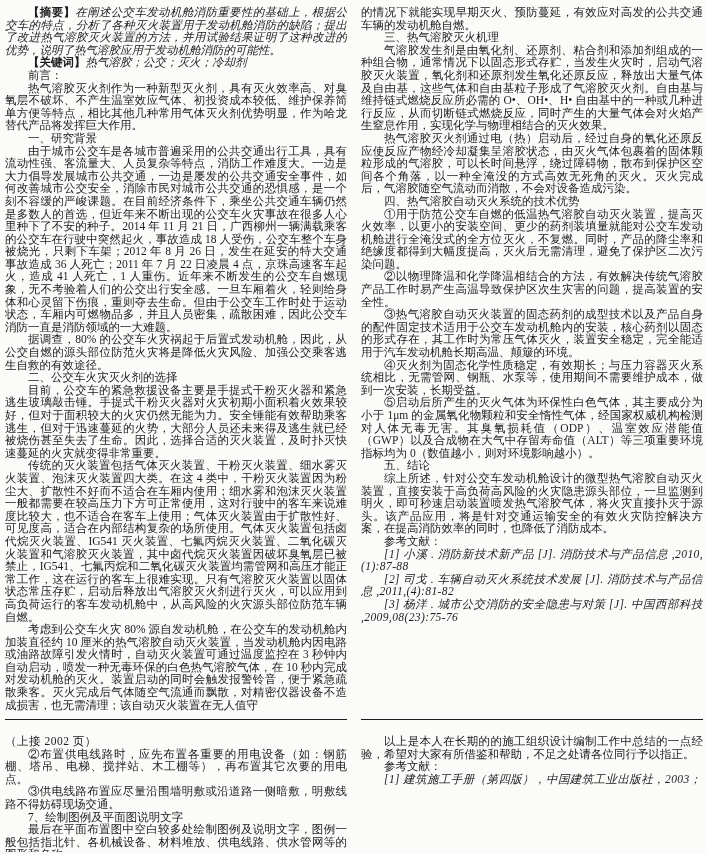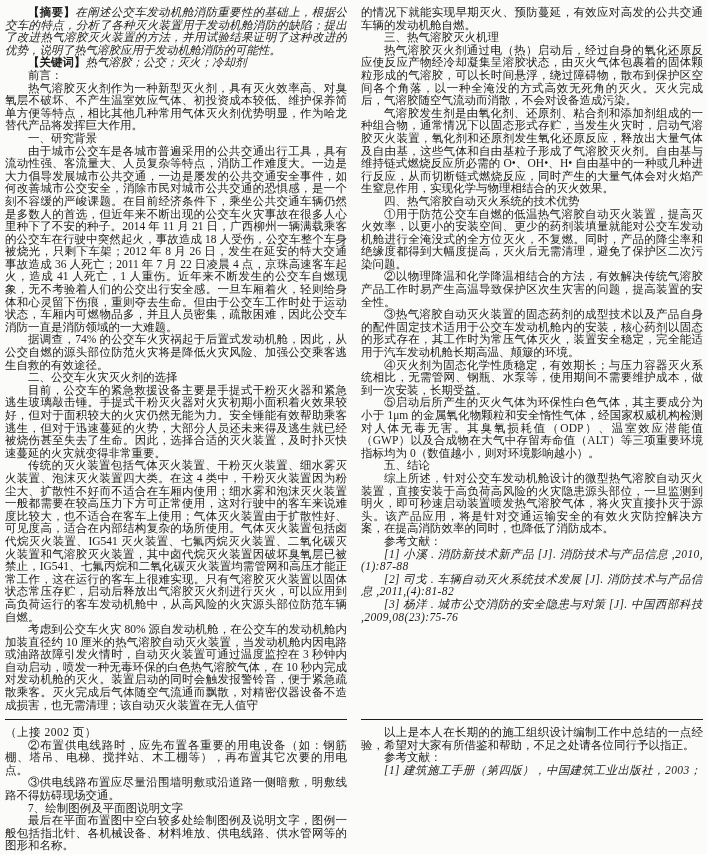--- a/index.html
+++ b/index.html
@@ -12,21 +12,21 @@
     display:flex;gap:14px;box-sizing:border-box;
     width:707px;height:854px;padding:6px 4px 0 5px;
   }
   .col{
     display:flex;flex-direction:column;
     width:343px;height:846px;box-sizing:border-box;
   }
   .main{flex:1 1 auto;overflow:hidden;}
   .footer{
     flex:0 0 auto;height:133px;overflow:hidden;box-sizing:border-box;
-    border-top:1.5px solid #1c1c1c;padding-top:6px;
+    border-top:1.5px solid #1c1c1c;padding-top:15px;
   }
   p.blk{
     margin:0;font-size:11.5px;line-height:12.6px;
     text-align:justify;text-justify:inter-character;
   }
   .para,.heading,.abstract,.keywords,.ref,.refheading{text-indent:2em;}
   .plain,.note{text-indent:0;}
   .heading,.refheading{
     font-weight:normal;
     font-family:"Liberation Sans","DejaVu Sans",sans-serif;
@@ -43,40 +43,40 @@
 
 <div class="page">
   <div class="col">
     <div class="main">
         <p class="blk abstract"><b>【摘要】</b>在阐述公交车发动机舱消防重要性的基础上，根据公交车的特点，分析了各种灭火装置用于发动机舱消防的缺陷；提出了改进热气溶胶灭火装置的方法，并用试验结果证明了这种改进的优势，说明了热气溶胶应用于发动机舱消防的可能性。</p>
         <p class="blk keywords"><b>【关键词】</b>热气溶胶；公交；灭火；冷却剂</p>
         <p class="blk heading">前言：</p>
         <p class="blk para">热气溶胶灭火剂作为一种新型灭火剂，具有灭火效率高、对臭氧层不破坏、不产生温室效应气体、初投资成本较低、维护保养简单方便等特点，相比其他几种常用气体灭火剂优势明显，作为哈龙替代产品将发挥巨大作用。</p>
         <p class="blk heading">一、研究背景</p>
         <p class="blk para">由于城市公交车是各城市普遍采用的公共交通出行工具，具有流动性强、客流量大、人员复杂等特点，消防工作难度大。一边是大力倡导发展城市公共交通，一边是屡发的公共交通安全事件，如何改善城市公交安全，消除市民对城市公共交通的恐惧感，是一个刻不容缓的严峻课题。在目前经济条件下，乘坐公共交通车辆仍然是多数人的首选，但近年来不断出现的公交车火灾事故在很多人心里种下了不安的种子。2014 年 11 月 21 日，广西柳州一辆满载乘客的公交车在行驶中突然起火，事故造成 18 人受伤，公交车整个车身被烧光，只剩下车架；2012 年 8 月 26 日，发生在延安的特大交通事故造成 36 人死亡；2011 年 7 月 22 日凌晨 4 点，京珠高速客车起火，造成 41 人死亡，1 人重伤。近年来不断发生的公交车自燃现象，无不考验着人们的公交出行安全感。一旦车厢着火，轻则给身体和心灵留下伤痕，重则夺去生命。但由于公交车工作时处于运动状态，车厢内可燃物品多，并且人员密集，疏散困难，因此公交车消防一直是消防领域的一大难题。</p>
-        <p class="blk para">据调查，74% 的公交车火灾祸起于后置式发动机舱，因此，从公交自燃的源头部位防范火灾将是降低火灾风险、加强公交乘客逃生自救的有效途径。</p>
+        <p class="blk para">据调查，80% 的公交车火灾祸起于后置式发动机舱，因此，从公交自燃的源头部位防范火灾将是降低火灾风险、加强公交乘客逃生自救的有效途径。</p>
         <p class="blk heading">二、公交车火灾灭火剂的选择</p>
         <p class="blk para">目前，公交车的紧急救援设备主要是手提式干粉灭火器和紧急逃生玻璃敲击锤。手提式干粉灭火器对火灾初期小面积着火效果较好，但对于面积较大的火灾仍然无能为力。安全锤能有效帮助乘客逃生，但对于迅速蔓延的火势，大部分人员还未来得及逃生就已经被烧伤甚至失去了生命。因此，选择合适的灭火装置，及时扑灭快速蔓延的火灾就变得非常重要。</p>
         <p class="blk para">传统的灭火装置包括气体灭火装置、干粉灭火装置、细水雾灭火装置、泡沫灭火装置四大类。在这 4 类中，干粉灭火装置因为粉尘大、扩散性不好而不适合在车厢内使用；细水雾和泡沫灭火装置一般都需要在较高压力下方可正常使用，这对行驶中的客车来说难度比较大，也不适合在客车上使用；气体灭火装置由于扩散性好、可见度高，适合在内部结构复杂的场所使用。气体灭火装置包括卤代烷灭火装置、IG541 灭火装置、七氟丙烷灭火装置、二氧化碳灭火装置和气溶胶灭火装置，其中卤代烷灭火装置因破坏臭氧层已被禁止，IG541、七氟丙烷和二氧化碳灭火装置均需管网和高压才能正常工作，这在运行的客车上很难实现。只有气溶胶灭火装置以固体状态常压存贮，启动后释放出气溶胶灭火剂进行灭火，可以应用到高负荷运行的客车发动机舱中，从高风险的火灾源头部位防范车辆自燃。</p>
         <p class="blk para">考虑到公交车火灾 80% 源自发动机舱，在公交车的发动机舱内加装直径约 10 厘米的热气溶胶自动灭火装置，当发动机舱内因电路或油路故障引发火情时，自动灭火装置可通过温度监控在 3 秒钟内自动启动，喷发一种无毒环保的白色热气溶胶气体，在 10 秒内完成对发动机舱的灭火。装置启动的同时会触发报警铃音，便于紧急疏散乘客。灭火完成后气体随空气流通而飘散，对精密仪器设备不造成损害，也无需清理；该自动灭火装置在无人值守</p>
       </div>
     <div class="footer">
         <p class="blk note">（上接 2002 页）</p>
         <p class="blk para">②布置供电线路时，应先布置各重要的用电设备（如：钢筋棚、塔吊、电梯、搅拌站、木工棚等），再布置其它次要的用电点。</p>
         <p class="blk para">③供电线路布置应尽量沿围墙明敷或沿道路一侧暗敷，明敷线路不得妨碍现场交通。</p>
         <p class="blk para">7、绘制图例及平面图说明文字</p>
         <p class="blk para">最后在平面布置图中空白较多处绘制图例及说明文字，图例一般包括指北针、各机械设备、材料堆放、供电线路、供水管网等的图形和名称。</p>
       </div>
   </div>
   <div class="col">
     <div class="main">
         <p class="blk plain">的情况下就能实现早期灭火、预防蔓延，有效应对高发的公共交通车辆的发动机舱自燃。</p>
         <p class="blk heading">三、热气溶胶灭火机理</p>
+        <p class="blk para">气溶胶发生剂是由氧化剂、还原剂、粘合剂和添加剂组成的一种组合物，通常情况下以固态形式存贮，当发生火灾时，启动气溶胶灭火装置，氧化剂和还原剂发生氧化还原反应，释放出大量气体及自由基，这些气体和自由基粒子形成了气溶胶灭火剂。自由基与维持链式燃烧反应所必需的 O•、OH•、H• 自由基中的一种或几种进行反应，从而切断链式燃烧反应，同时产生的大量气体会对火焰产生窒息作用，实现化学与物理相结合的灭火效果。</p>
         <p class="blk para">热气溶胶灭火剂通过电（热）启动后，经过自身的氧化还原反应使反应产物经冷却凝集呈溶胶状态，由灭火气体包裹着的固体颗粒形成的气溶胶，可以长时间悬浮，绕过障碍物，散布到保护区空间各个角落，以一种全淹没的方式高效无死角的灭火。灭火完成后，气溶胶随空气流动而消散，不会对设备造成污染。</p>
-        <p class="blk para">气溶胶发生剂是由氧化剂、还原剂、粘合剂和添加剂组成的一种组合物，通常情况下以固态形式存贮，当发生火灾时，启动气溶胶灭火装置，氧化剂和还原剂发生氧化还原反应，释放出大量气体及自由基，这些气体和自由基粒子形成了气溶胶灭火剂。自由基与维持链式燃烧反应所必需的 O•、OH•、H• 自由基中的一种或几种进行反应，从而切断链式燃烧反应，同时产生的大量气体会对火焰产生窒息作用，实现化学与物理相结合的灭火效果。</p>
         <p class="blk heading">四、热气溶胶自动灭火系统的技术优势</p>
         <p class="blk para">①用于防范公交车自燃的低温热气溶胶自动灭火装置，提高灭火效率，以更小的安装空间、更少的药剂装填量就能对公交车发动机舱进行全淹没式的全方位灭火，不复燃。同时，产品的降尘率和绝缘度都得到大幅度提高，灭火后无需清理，避免了保护区二次污染问题。</p>
         <p class="blk para">②以物理降温和化学降温相结合的方法，有效解决传统气溶胶产品工作时易产生高温导致保护区次生灾害的问题，提高装置的安全性。</p>
         <p class="blk para">③热气溶胶自动灭火装置的固态药剂的成型技术以及产品自身的配件固定技术适用于公交车发动机舱内的安装，核心药剂以固态的形式存在，其工作时为常压气体灭火，装置安全稳定，完全能适用于汽车发动机舱长期高温、颠簸的环境。</p>
         <p class="blk para">④灭火剂为固态化学性质稳定，有效期长；与压力容器灭火系统相比，无需管网、钢瓶、水泵等，使用期间不需要维护成本，做到一次安装，长期受益。</p>
         <p class="blk para">⑤启动后所产生的灭火气体为环保性白色气体，其主要成分为小于 1μm 的金属氧化物颗粒和安全惰性气体，经国家权威机构检测对人体无毒无害。其臭氧损耗值（ODP）、温室效应潜能值（GWP）以及合成物在大气中存留寿命值（ALT）等三项重要环境指标均为 0（数值越小，则对环境影响越小）。</p>
         <p class="blk heading">五、结论</p>
         <p class="blk para">综上所述，针对公交车发动机舱设计的微型热气溶胶自动灭火装置，直接安装于高负荷高风险的火灾隐患源头部位，一旦监测到明火，即可秒速启动装置喷发热气溶胶气体，将火灾直接扑灭于源头。该产品应用，将是针对交通运输安全的有效火灾防控解决方案，在提高消防效率的同时，也降低了消防成本。</p>
         <p class="blk refheading">参考文献：</p>
         <p class="blk ref">[1] 小溪 . 消防新技术新产品 [J]. 消防技术与产品信息 ,2010,(1):87-88</p>

